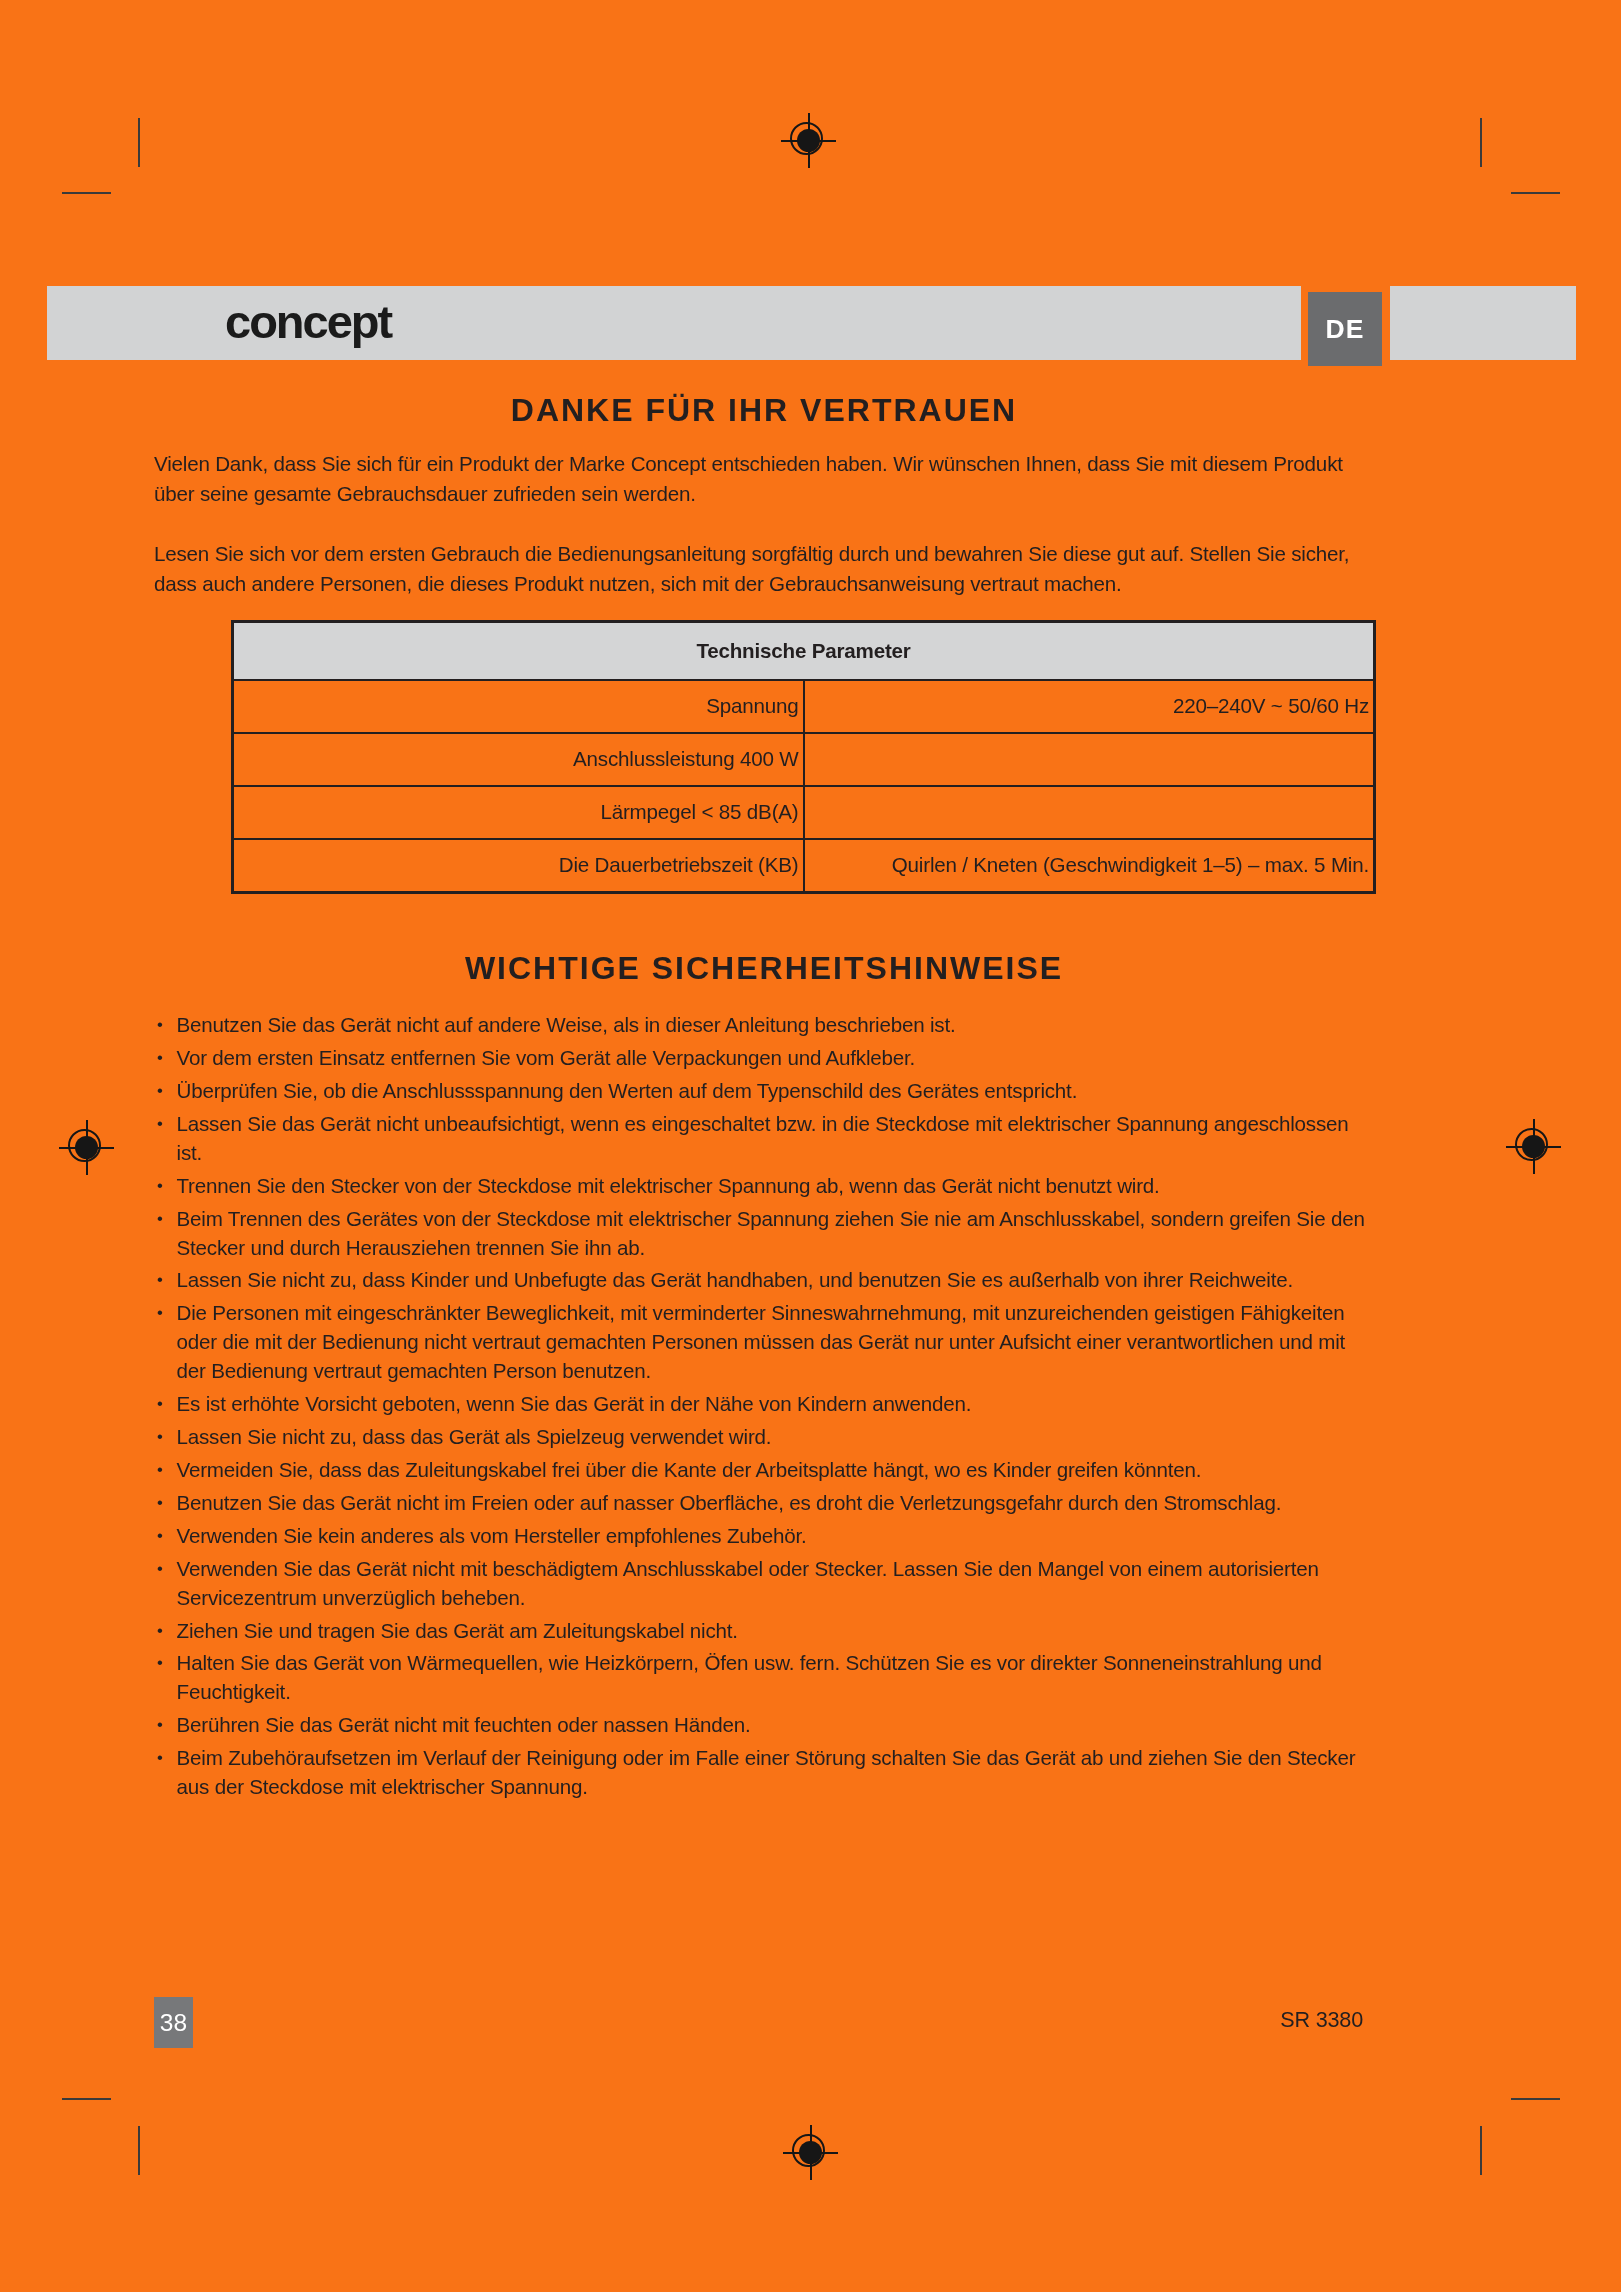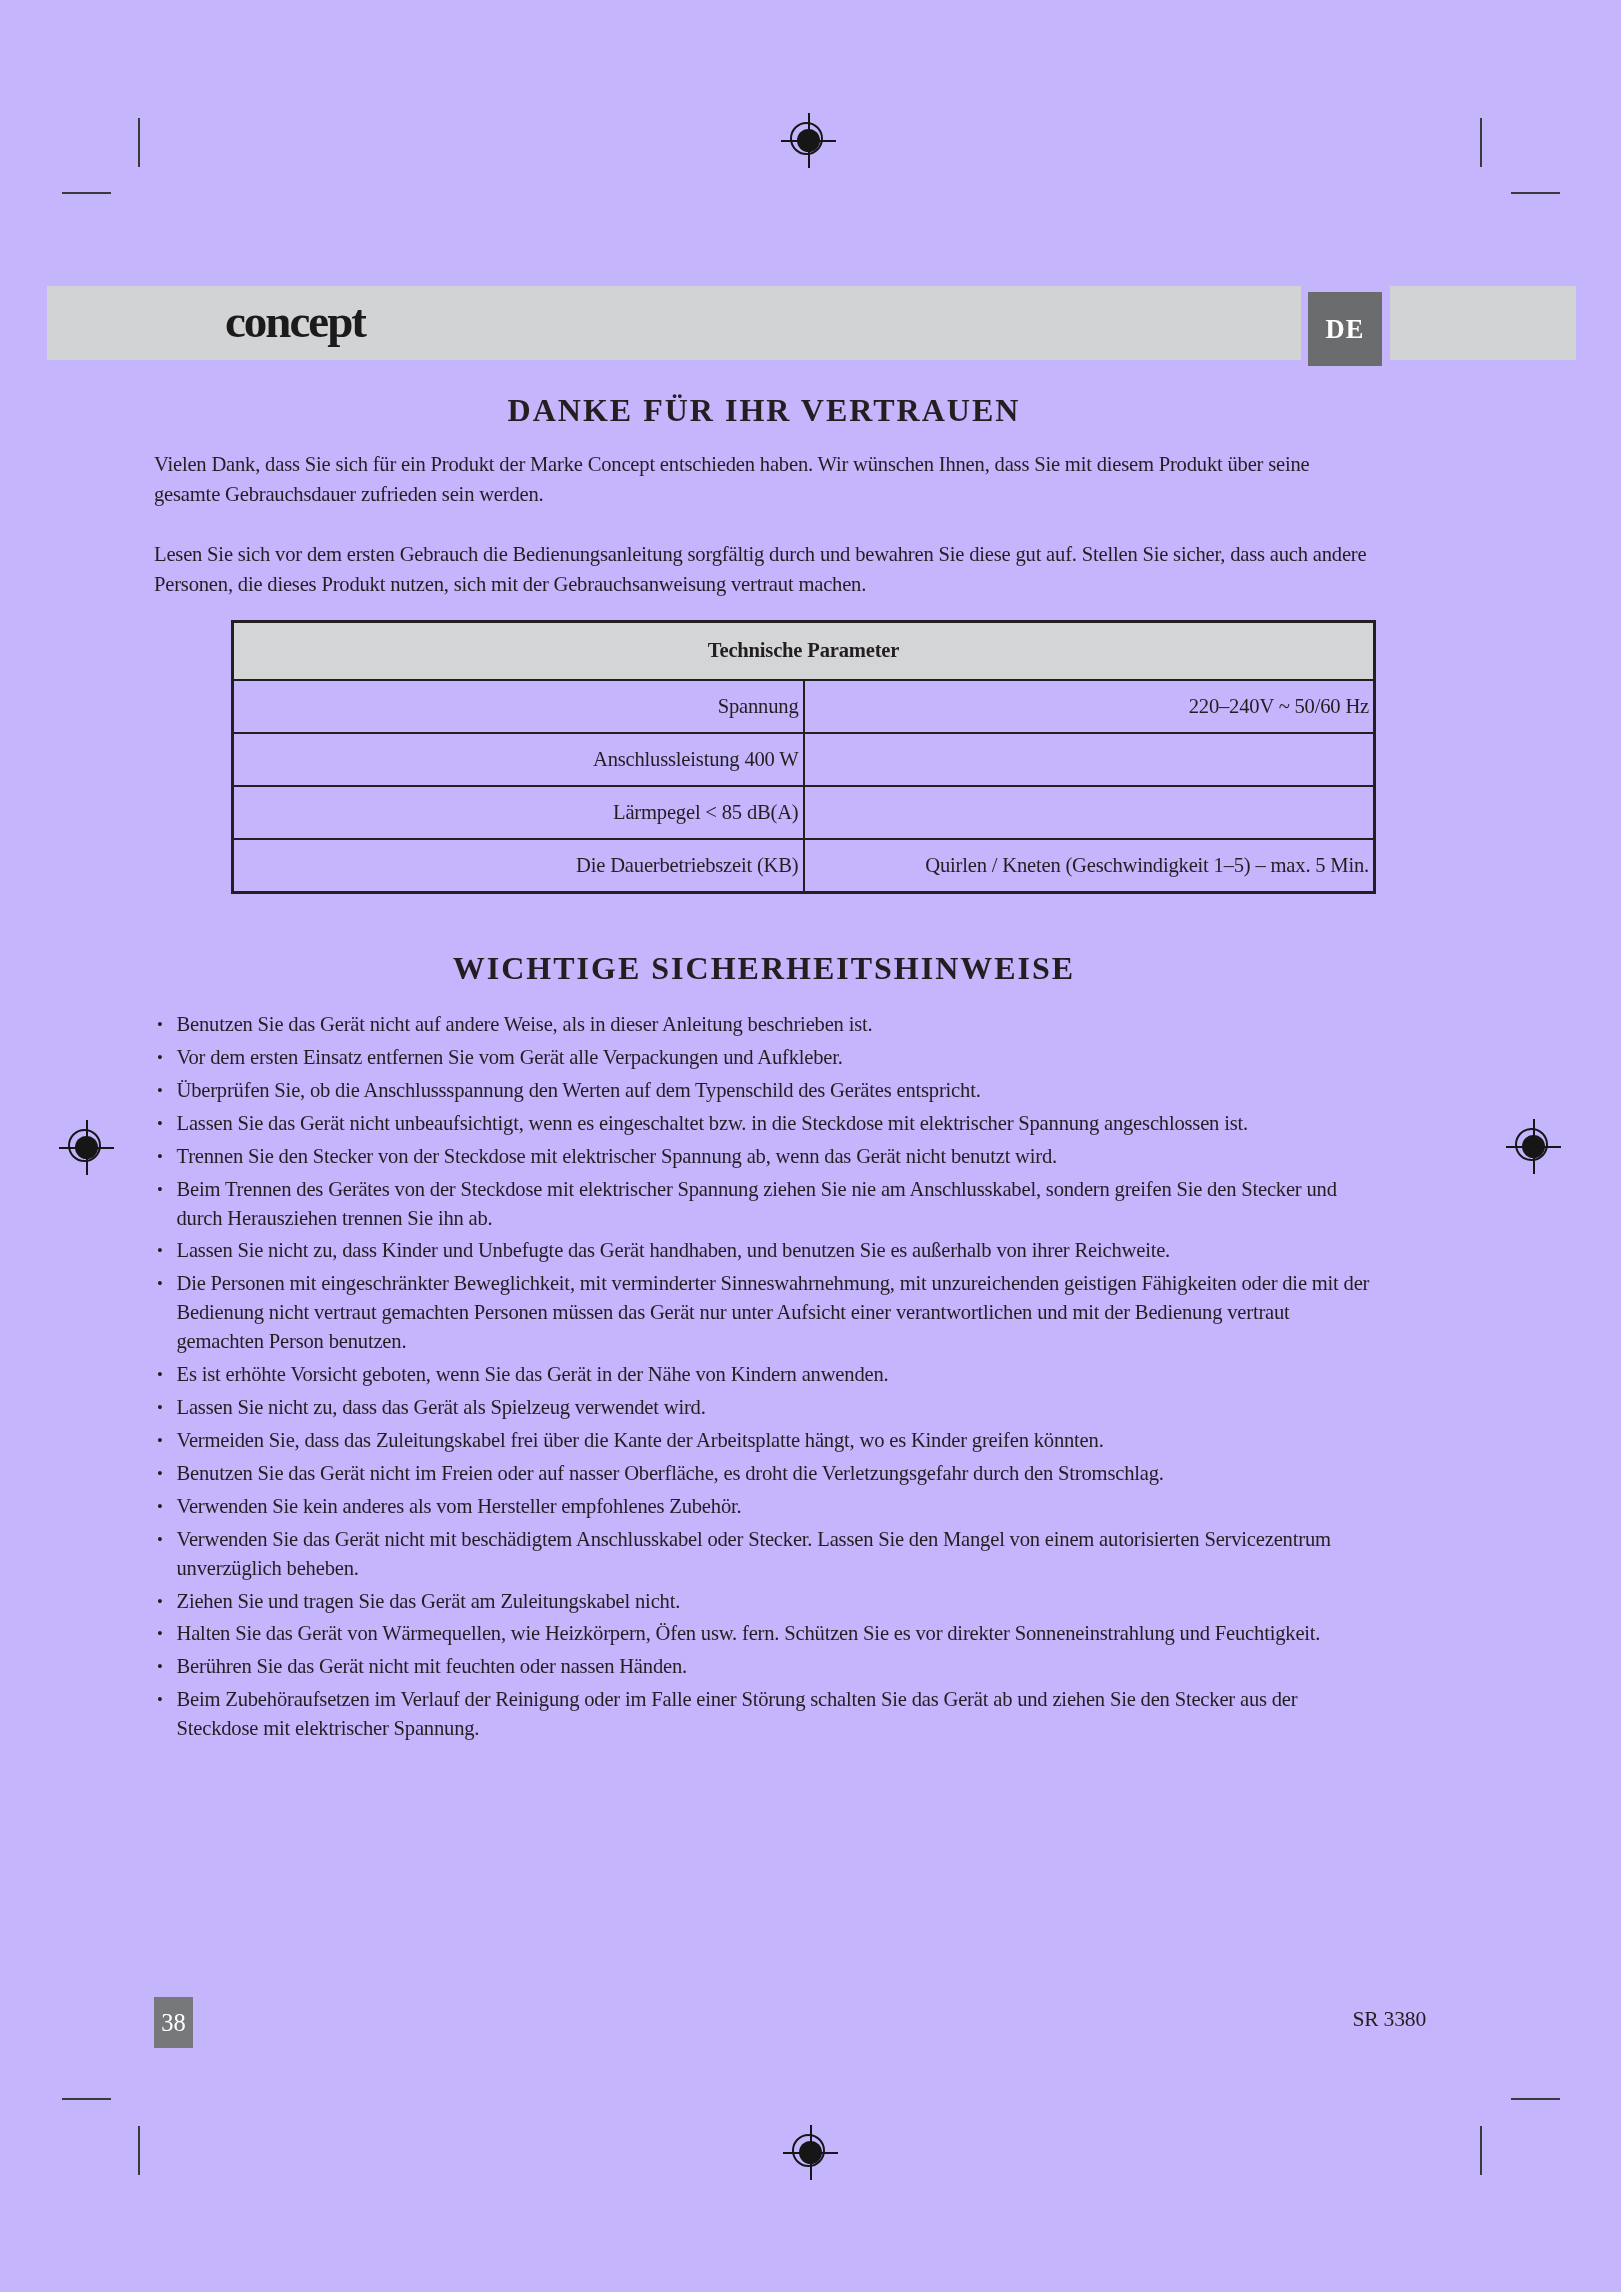--- a/index.html
+++ b/index.html
@@ -1,18 +1,18 @@
 <!DOCTYPE html>
 <html lang="de"><head>
 <meta charset="utf-8">
 <style>
   html,body{margin:0;padding:0;background:#ffffff;}
   .page{
-    position:relative;width:1621px;height:2293px;background:#c4b5fd;overflow:hidden;
-    font-family:Liberation Serif, serif;color:#231f20;
+    position:relative;width:1621px;height:2293px;background:#f97316;overflow:hidden;
+    font-family:Liberation Sans, sans-serif;color:#231f20;
   }
   
   .cropline{position:absolute;background:#3a3a3a;}
   .crop-v{width:2px;height:49px;}
   .crop-h{width:49px;height:2px;}
   .regmark{position:absolute;width:55px;height:55px;}
   .regmark .ring{position:absolute;left:8.8px;top:8.8px;width:33px;height:33px;border:2px solid #161616;border-radius:50%;box-sizing:border-box;}
   .regmark .vline{position:absolute;left:26.5px;top:0;width:2px;height:55px;background:#161616;}
   .regmark .hline{position:absolute;top:26.5px;left:0;width:55px;height:2px;background:#161616;}
   .regmark .disc{position:absolute;left:15.7px;top:15.7px;width:23.5px;height:23.5px;background:#161616;border-radius:50%;}
@@ -38,21 +38,21 @@
   td.t-label{text-align:left;padding-left:12.7px;width:427px;}
   td.t-value{text-align:center;}
   
   h1.safety-title{margin:0;margin-top:56px;}
   ul.safety{list-style:none;margin:23.5px 0 0 0;padding:0;}
   ul.safety li{position:relative;margin:0 0 3.9px 0;padding-left:22.5px;font-size:20.6px;line-height:29px;letter-spacing:-0.2px;}
   ul.safety li::before{content:"•";position:absolute;left:2.9px;top:0;font-size:16.7px;line-height:29px;color:#231f20;}
   
   .page-num{position:absolute;left:154px;top:1997px;width:39px;height:51px;background:#77787a;color:#ffffff;
     font-size:24.5px;display:flex;align-items:center;justify-content:center;}
-  .model-num{position:absolute;top:2007px;left:1279px;width:147px;text-align:right;font-size:21.6px;letter-spacing:-0.2px;}
+  .model-num{position:absolute;top:2007px;left:1216px;width:147px;text-align:right;font-size:21.6px;letter-spacing:-0.2px;}
 </style>
 </head>
 <body>
 
 <div class="page">
 
   <div class="cropline crop-v" style="left:138px;top:118px;"></div>
   <div class="cropline crop-h" style="left:62px;top:192px;"></div>
   <div class="cropline crop-v" style="left:1480px;top:118px;"></div>
   <div class="cropline crop-h" style="left:1511px;top:192px;"></div>

